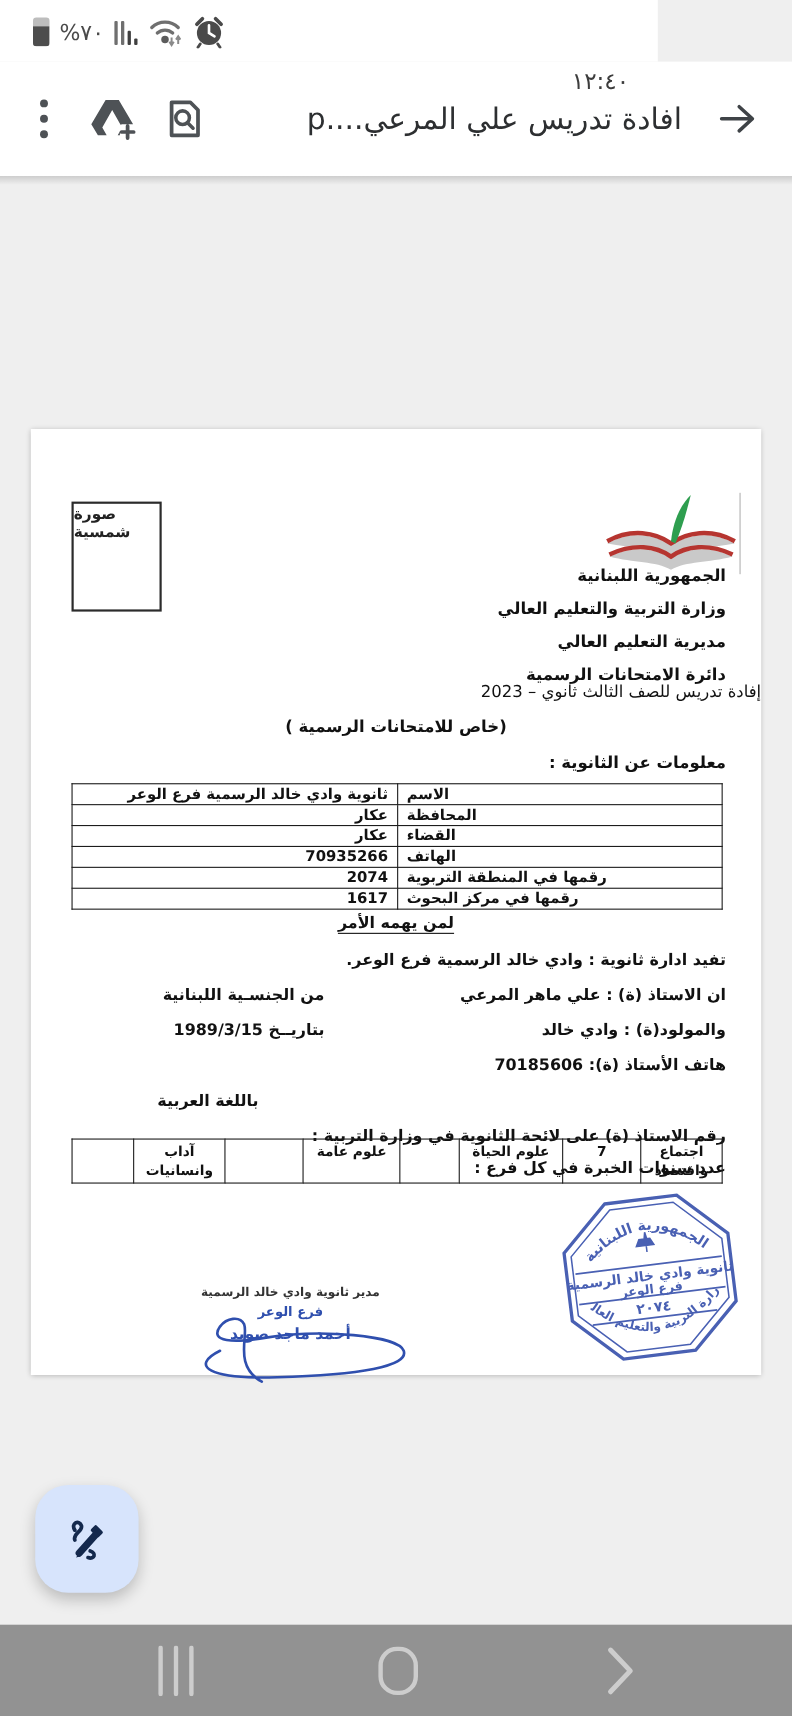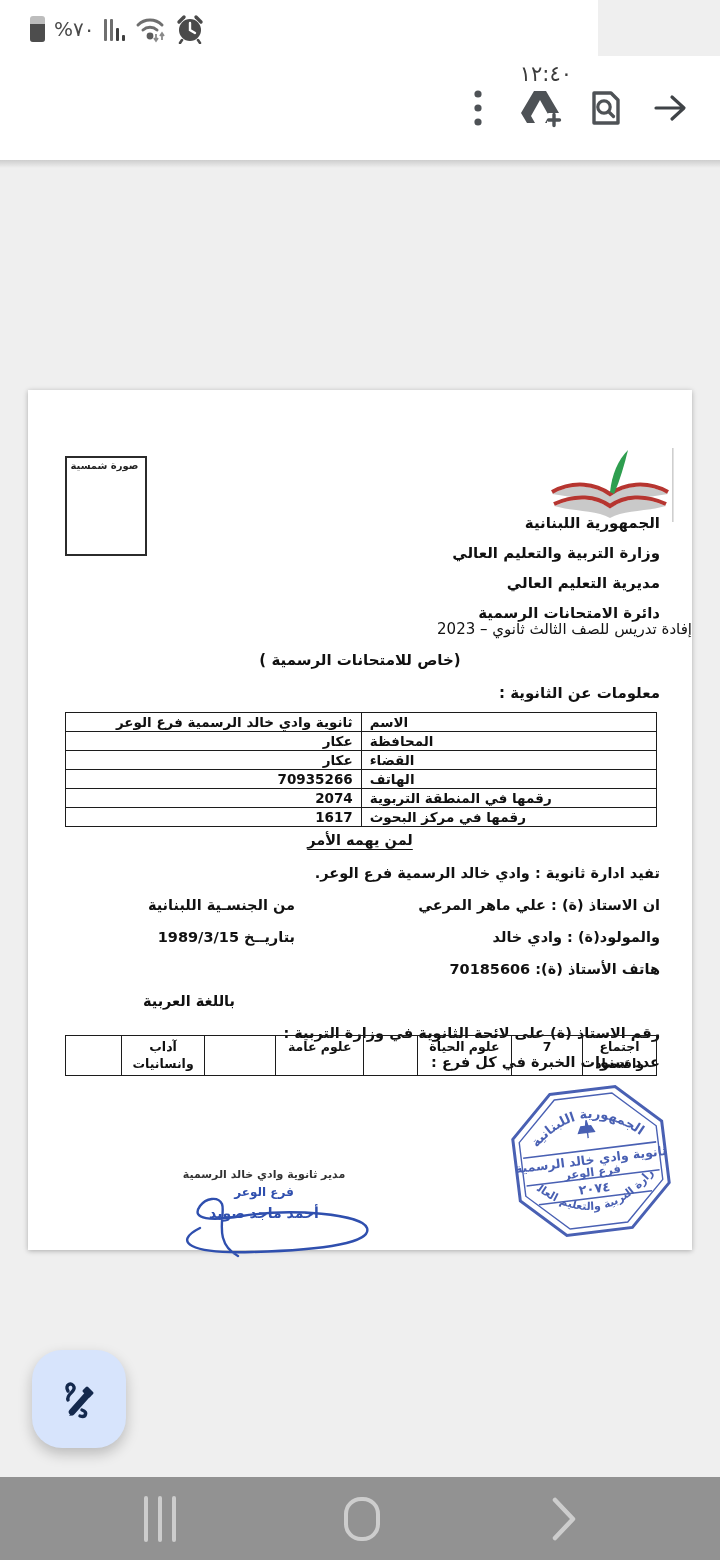--- a/index.html
+++ b/index.html
@@ -29,21 +29,21 @@
             white-space:nowrap;overflow:hidden;padding-right:18px;}
   .tb-dots{margin-left:8px;}
 
   
   .content{position:absolute;top:160px;left:0;width:720px;height:1317px;background:#efefef;}
   .page{position:absolute;left:28px;top:230px;width:664px;height:860px;background:#ffffff;
         box-shadow:0 1px 5px rgba(0,0,0,.28);direction:rtl;}
   .page *{box-sizing:border-box;}
 
   .photo-box{position:absolute;left:37px;top:66px;width:82px;height:100px;border:2px solid #2b2b2b;direction:rtl;}
-  .photo-box span{display:block;font-size:10px;font-weight:bold;color:#222;text-align:center;padding:2px 3px 0 0;}
+  .photo-box span{display:block;font-size:14px;font-weight:bold;color:#222;text-align:left;padding:2px 3px 0 0;}
 
   .logo{position:absolute;left:516px;top:56px;width:132px;height:86px;}
 
   .gov-lines{position:absolute;right:32px;top:118px;text-align:right;}
   .gov-lines div{font-size:15px;font-weight:bold;color:#111;line-height:30px;white-space:nowrap;}
 
   .doc-title{position:absolute;left:0;right:0;top:230px;text-align:right;font-size:15px;font-weight:normal;color:#111;}
   .doc-subtitle{position:absolute;left:0;right:0;top:261px;text-align:center;font-size:15px;font-weight:bold;color:#111;}
   .info-heading{position:absolute;right:32px;top:294px;font-size:15px;font-weight:bold;color:#111;}
 
@@ -121,20 +121,21 @@
     </div>
     <div class="sb-time">١٢:٤٠</div>
   </div>
 
   <div class="toolbar">
     <div class="tb-btn tb-back">
       <svg width="36" height="36" viewBox="0 0 36 36">
         <path d="M4 18 h27 M20 7 l12 11 -12 11" fill="none" stroke="#3f4347" stroke-width="3.2" stroke-linecap="round" stroke-linejoin="round"></path>
       </svg>
     </div>
+    <div class="tb-title">افادة تدريس علي المرعي....p</div>
     <div class="tb-btn">
       <svg width="42" height="42" viewBox="0 0 42 42">
         <path d="M9 6 h17 l7 7 v23 h-24 z" fill="none" stroke="#4e5256" stroke-width="3.4" stroke-linejoin="round"></path>
         <circle cx="19" cy="20" r="6.2" fill="none" stroke="#4e5256" stroke-width="3.2"></circle>
         <path d="M23.5 24.5 l5 5" stroke="#4e5256" stroke-width="3.2" stroke-linecap="round"></path>
       </svg>
     </div>
     <div class="tb-btn">
       <svg width="46" height="42" viewBox="0 0 46 42">
         <path d="M15 4 h12 l13 22 -6 10 h-8 l4-7 -9-16 -9 16 4 7 h-8 l-6-10 z" fill="#4e5256"></path>

